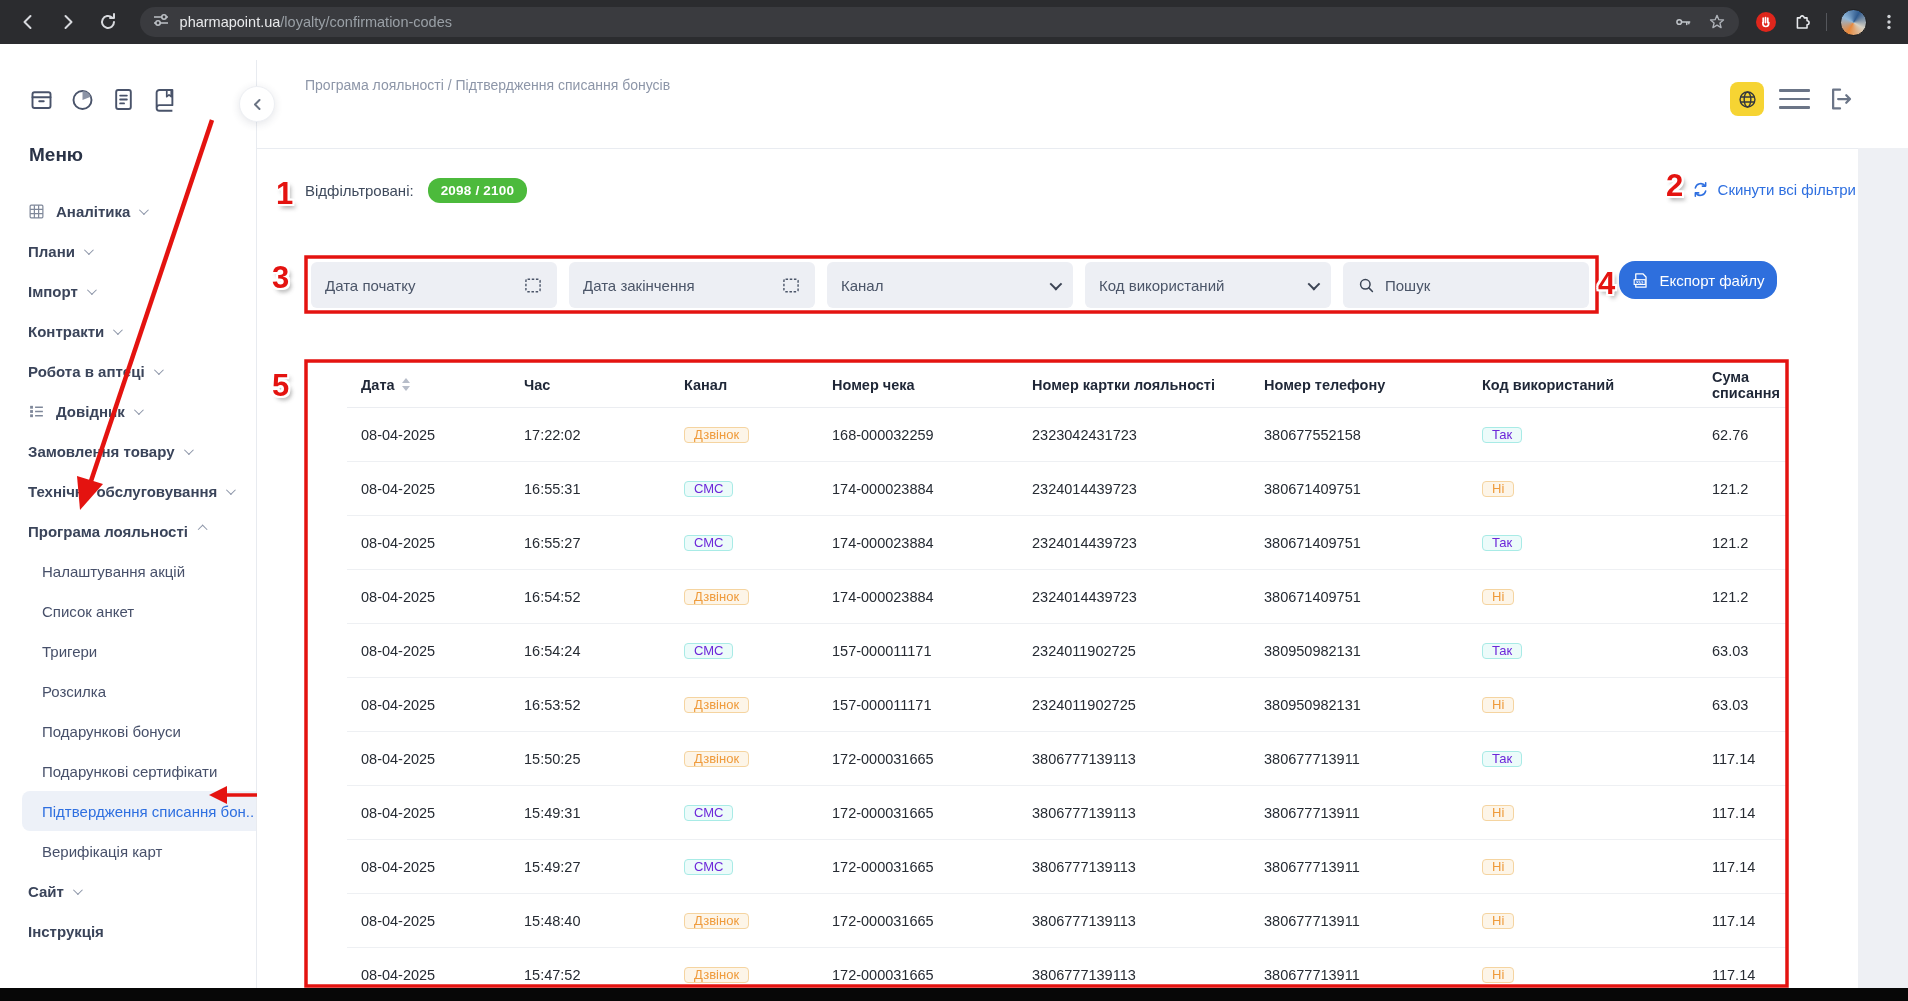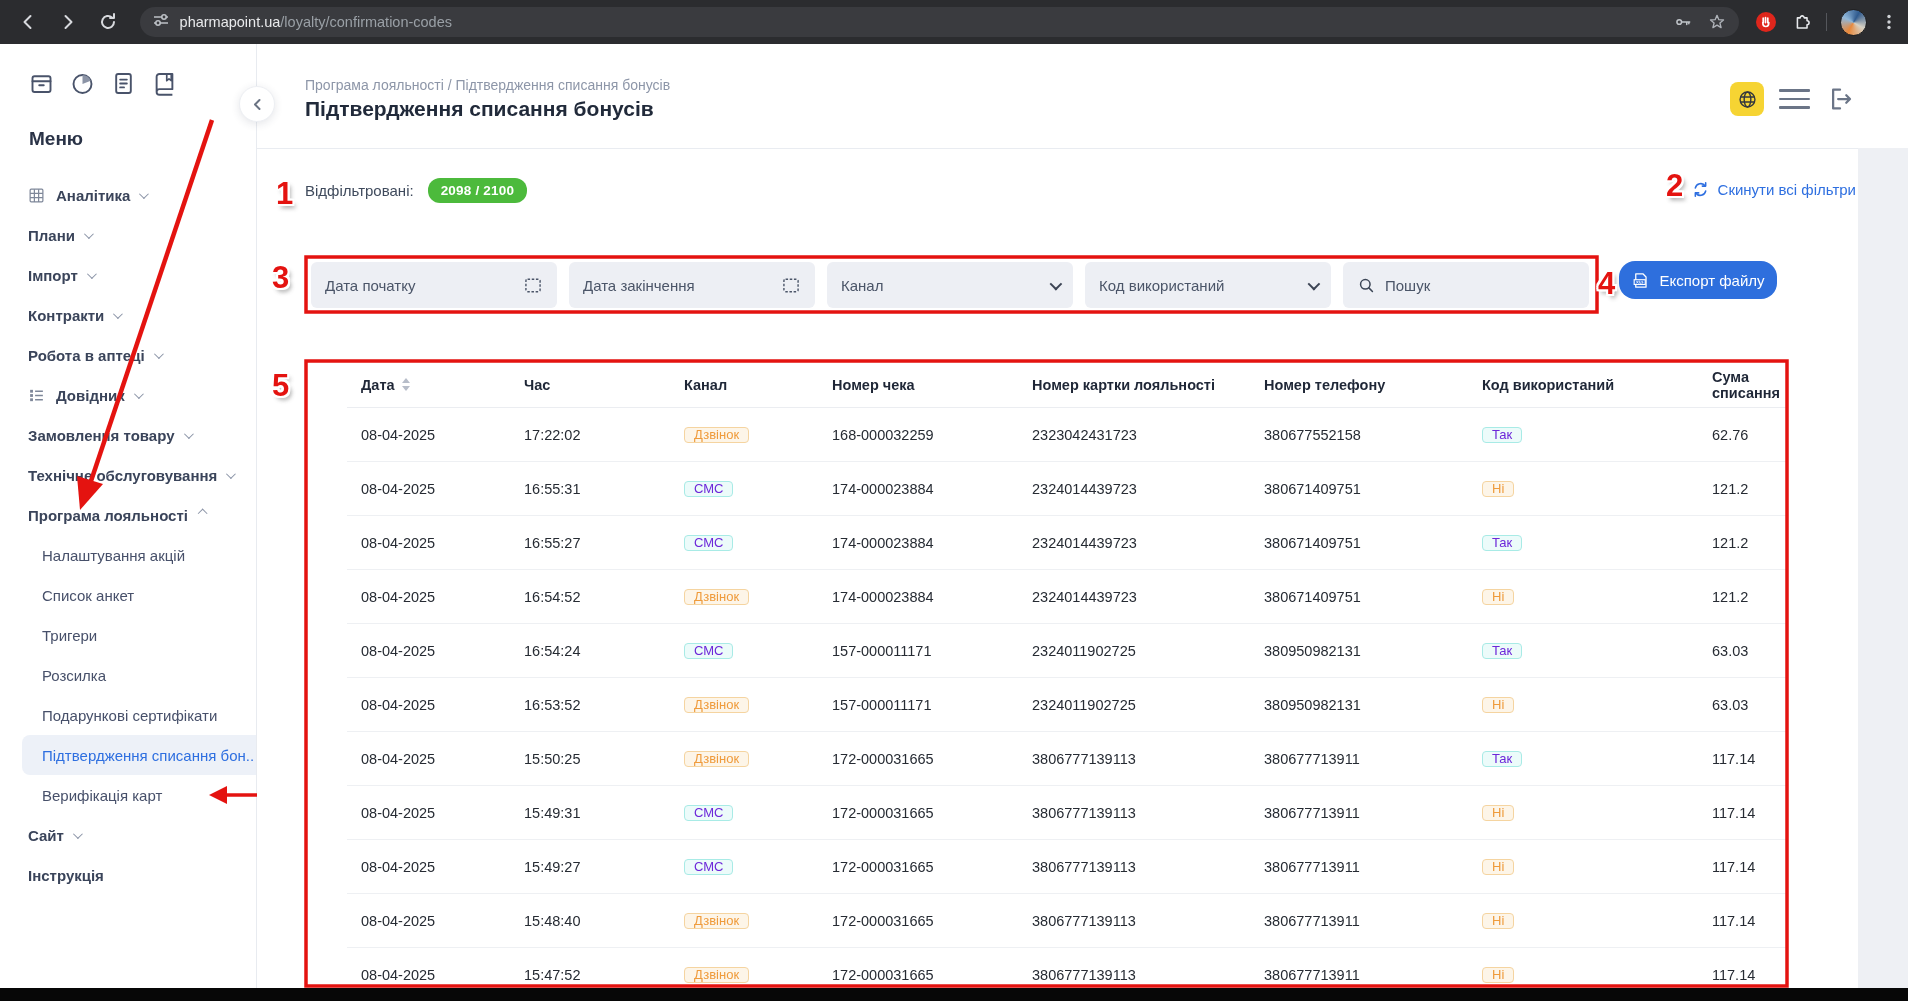--- a/index.html
+++ b/index.html
@@ -11,21 +11,21 @@
   .nav-ico{width:26px;height:26px;margin:0 7px;display:flex;align-items:center;justify-content:center;cursor:pointer;}
   .url-pill{height:30px;margin-left:12px;width:1608px;background:#3a3b3f;border-radius:15px;display:flex;align-items:center;padding:0 12px;}
   .url-text{margin-left:10px;font-size:14.5px;color:#e9eaec;white-space:nowrap;}
   .url-text .path{color:#9aa0a6;text-align:center;}
   .pill-spacer{flex:1;}
   .bar-right{display:flex;align-items:center;gap:13px;margin-left:15px;}
   .vsep{width:1px;height:18px;background:#55575c;}
   .avatar{width:27px;height:27px;border-radius:50%;background:conic-gradient(from 210deg,#e8883a,#8fb7da 90deg,#2f5a8e 180deg,#d8d2c4 270deg,#e8883a);border:1px solid #1f2022;cursor:pointer;}
 
   
-  .sidebar{position:absolute;top:44px;left:0;width:257px;bottom:13px;background:#fff;border-right:1px solid #e8ebf0;z-index:2;}
+  .sidebar{position:absolute;top:60px;left:0;width:257px;bottom:13px;background:#fff;border-right:1px solid #e8ebf0;z-index:2;}
   .main{position:absolute;top:44px;left:257px;right:0;bottom:13px;background:#fff;overflow:hidden;z-index:1;}
   .bottom-bar{position:absolute;left:0;right:0;bottom:0;height:13px;background:#070707;z-index:45;}
   .right-gutter{position:absolute;top:148px;right:0;width:50px;bottom:13px;background:#eef0f4;z-index:3;}
 
   
   .sidebar-icons{position:absolute;top:26px;left:28px;display:flex;gap:14px;}
   .sidebar-icons span{display:flex;cursor:pointer;}
   .menu-title{position:absolute;top:84px;left:29px;font-size:19px;font-weight:600;color:#2a3347;}
   .menu{position:absolute;top:131px;left:0;right:0;}
   .menu-item{height:40px;display:flex;align-items:center;padding-left:28px;font-size:15px;font-weight:700;color:#3a445a;cursor:pointer;white-space:nowrap;}
@@ -231,20 +231,23 @@
       <div class="menu-item sub">
         <span>Список анкет</span>
       </div>
       <div class="menu-item sub">
         <span>Тригери</span>
       </div>
       <div class="menu-item sub">
         <span>Розсилка</span>
       </div>
       <div class="menu-item sub">
+        <span>Подарункові бонуси</span>
+      </div>
+      <div class="menu-item sub">
         <span>Подарункові сертифікати</span>
       </div>
       <div class="menu-item sub active">
         <span>Підтвердження списання бон..</span>
       </div>
       <div class="menu-item sub">
         <span>Верифікація карт</span>
       </div>
       <div class="menu-item top">
         <span>Сайт</span>
@@ -257,21 +260,20 @@
 </div>
 
 <div class="collapse-btn">
   <svg width="13" height="13" viewBox="0 0 13 13">
       <path d="M8.5 2 L4 6.5 L8.5 11" stroke="#6a7383" stroke-width="2" fill="none" stroke-linecap="round" stroke-linejoin="round"></path>
     </svg>
 </div>
 
 <div class="main">
   <div class="breadcrumb">Програма лояльності / Підтвердження списання бонусів</div>
-  <div class="page-title">Підтвердження списання бонусів</div>
 
   <div class="header-actions">
     <span class="globe-btn">
       <svg width="21" height="21" viewBox="0 0 24 24">
           <circle cx="12" cy="12" r="8.5" stroke="#33373e" stroke-width="1.6" fill="none"></circle>
           <ellipse cx="12" cy="12" rx="3.8" ry="8.5" stroke="#33373e" stroke-width="1.6" fill="none"></ellipse>
           <path d="M4 9.2 h16 M4 14.8 h16" stroke="#33373e" stroke-width="1.6"></path>
         </svg>
     </span>
     <span class="hamburger">

